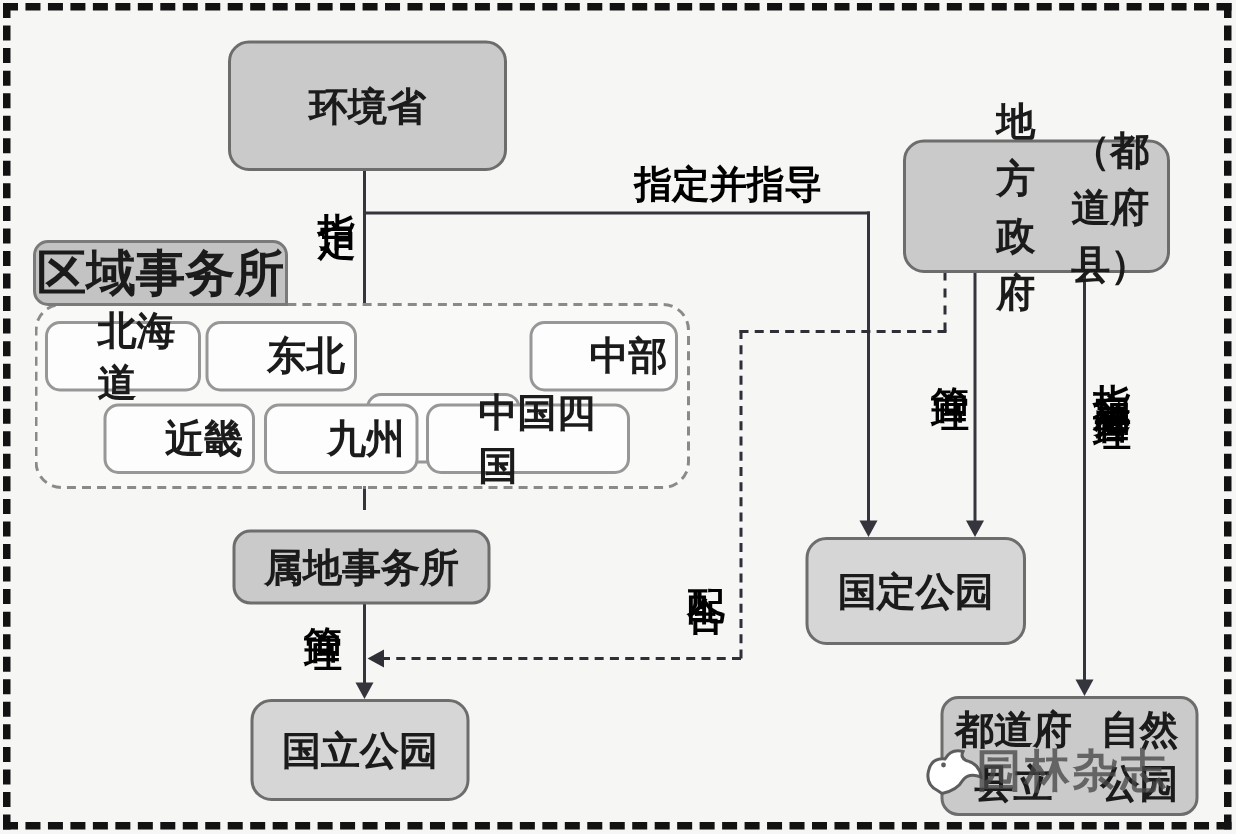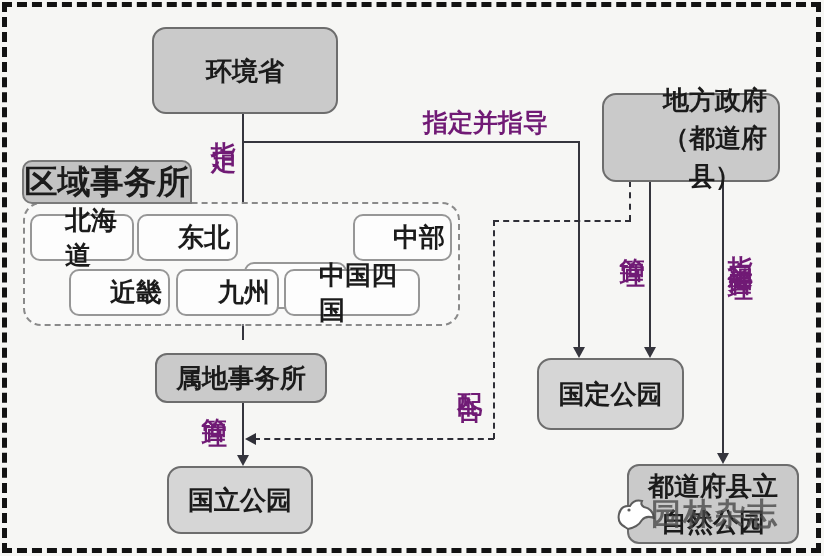--- a/index.html
+++ b/index.html
@@ -16,21 +16,21 @@
     border: 5px dashed #121212;
     pointer-events: none;
     z-index: 10;
   }
   
   .gnode {
     position: absolute;
     background: #cacaca;
     border: 2px solid #6d6d6d;
     border-radius: 14px;
-    display: flex; flex-direction: column;
+    display: flex; flex-direction: row;
     align-items: center; justify-content: center;
     text-align: center;
     font-size: 26px; font-weight: 600;
     line-height: 38px;
     box-sizing: border-box;
     z-index: 3;
   }
   .gnode.light { background: #d6d6d6; }
   
   .wnode {
@@ -80,21 +80,21 @@
     position: absolute; width: 0; height: 0;
     border-top: 6px solid transparent;
     border-bottom: 6px solid transparent;
     border-right: 11px solid #2f2f37;
     z-index: 2;
   }
   
   .elabel {
     position: absolute;
     font-size: 25px; font-weight: 600;
-    color: #701a75;
+    color: #000000;
     z-index: 4;
     background: transparent;
   }
   .vtext {
     writing-mode: vertical-rl;
     text-orientation: upright;
     letter-spacing: 5px;
     line-height: 28px;
   }
   

